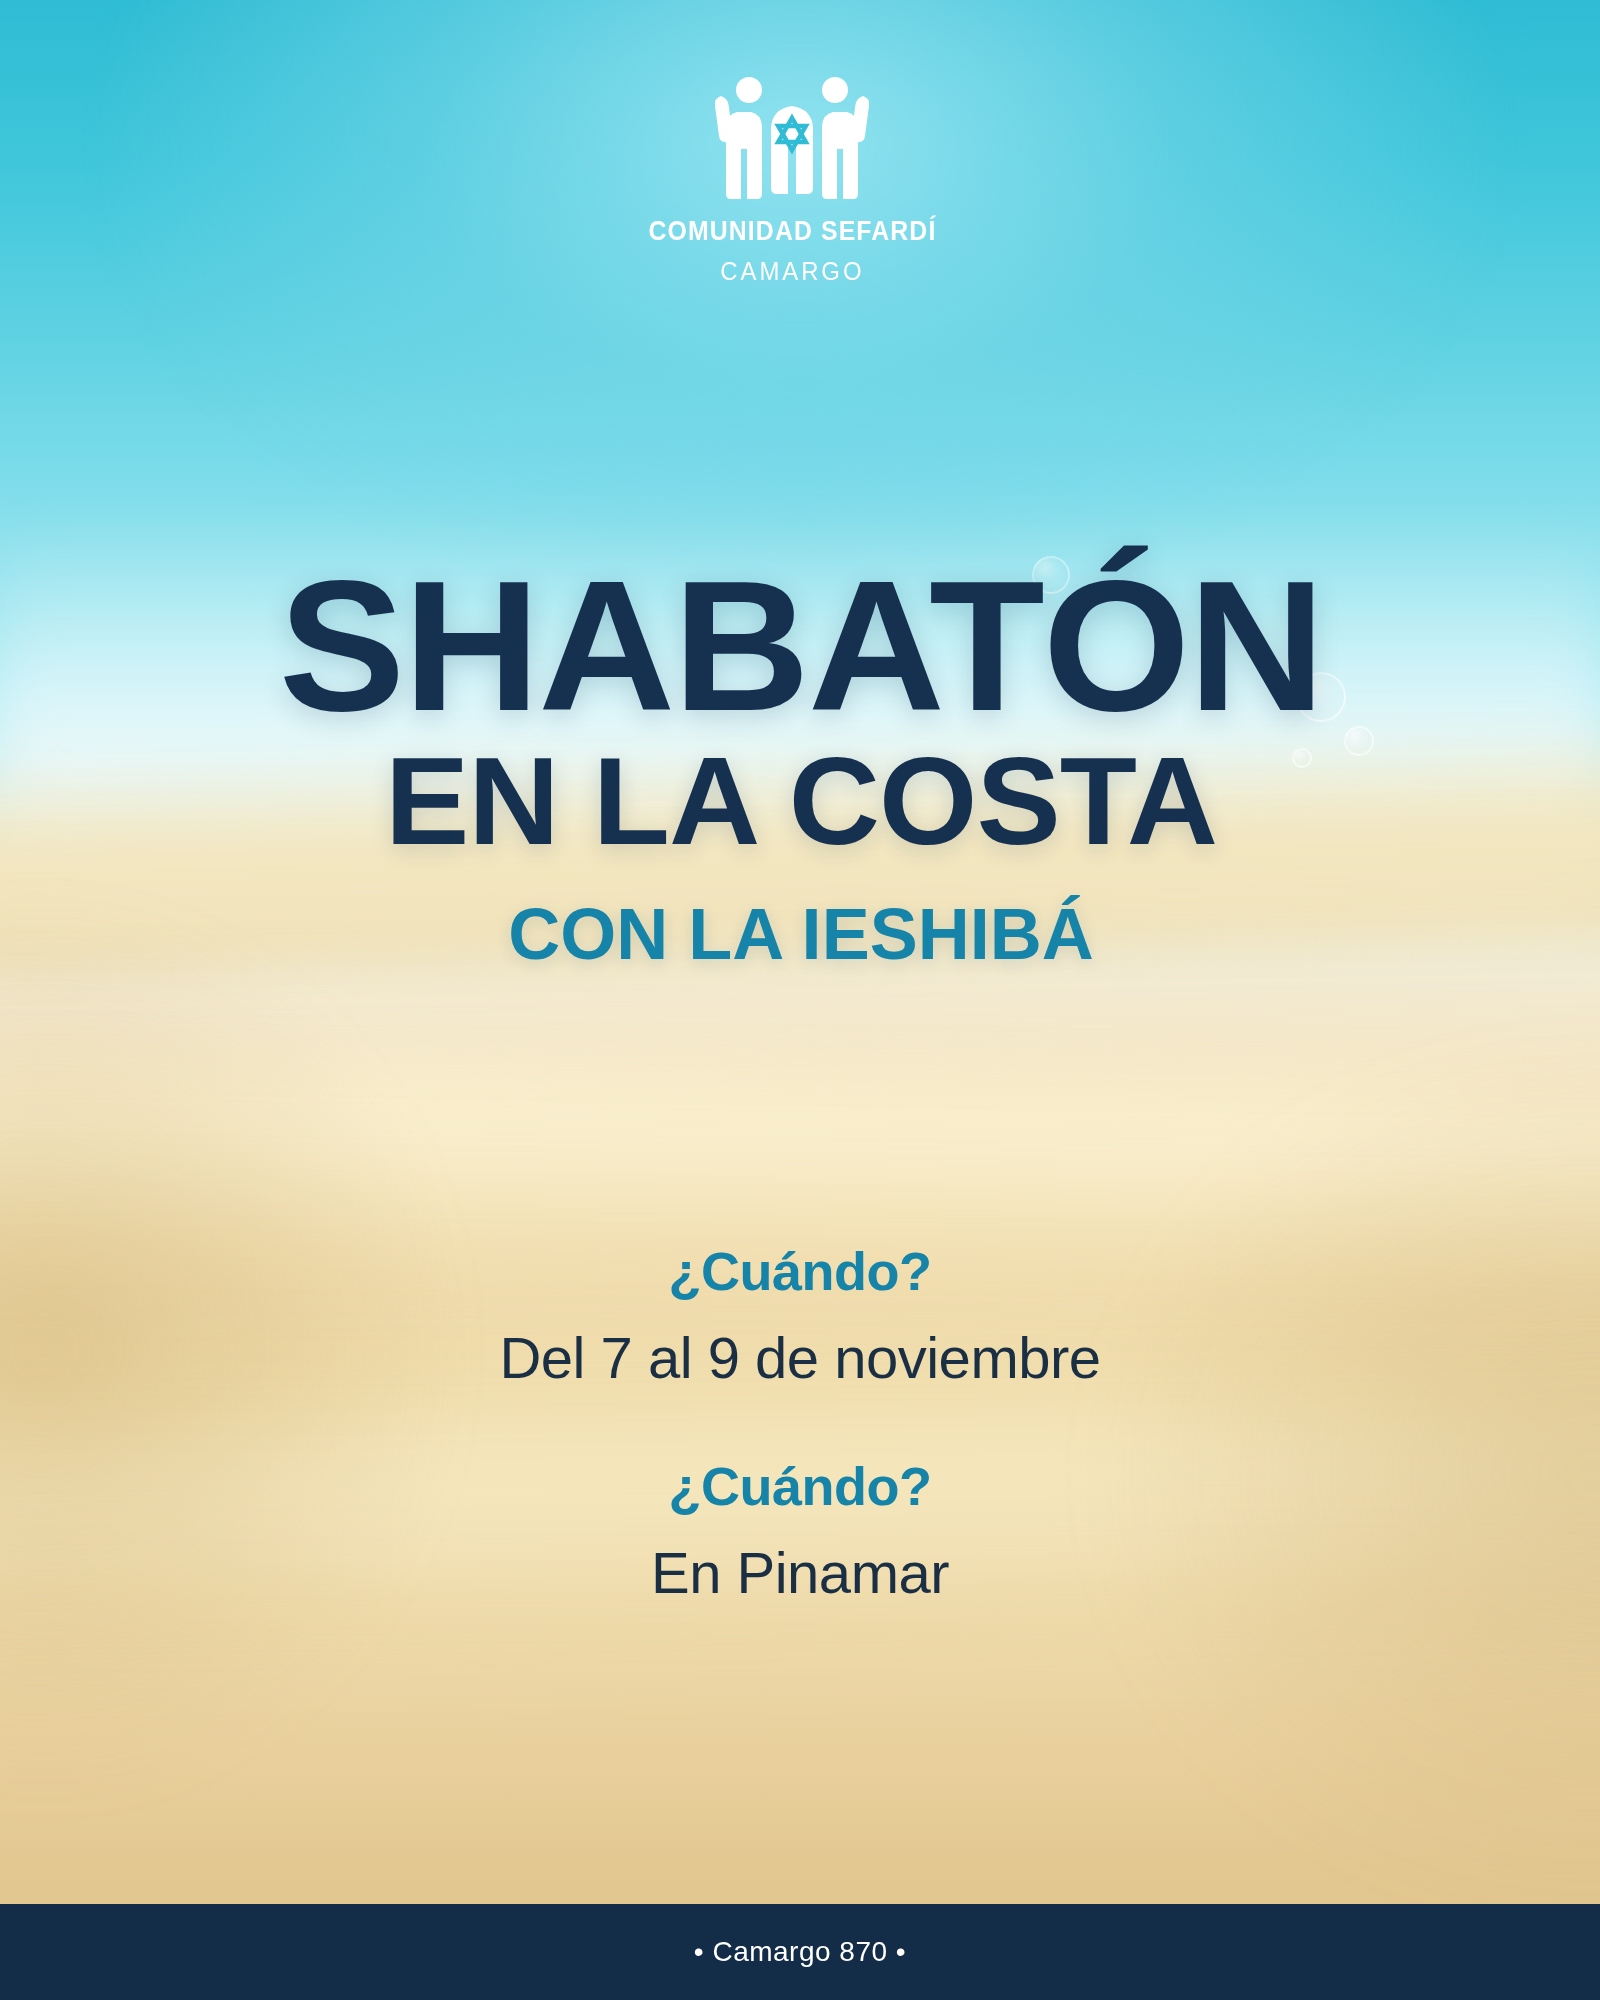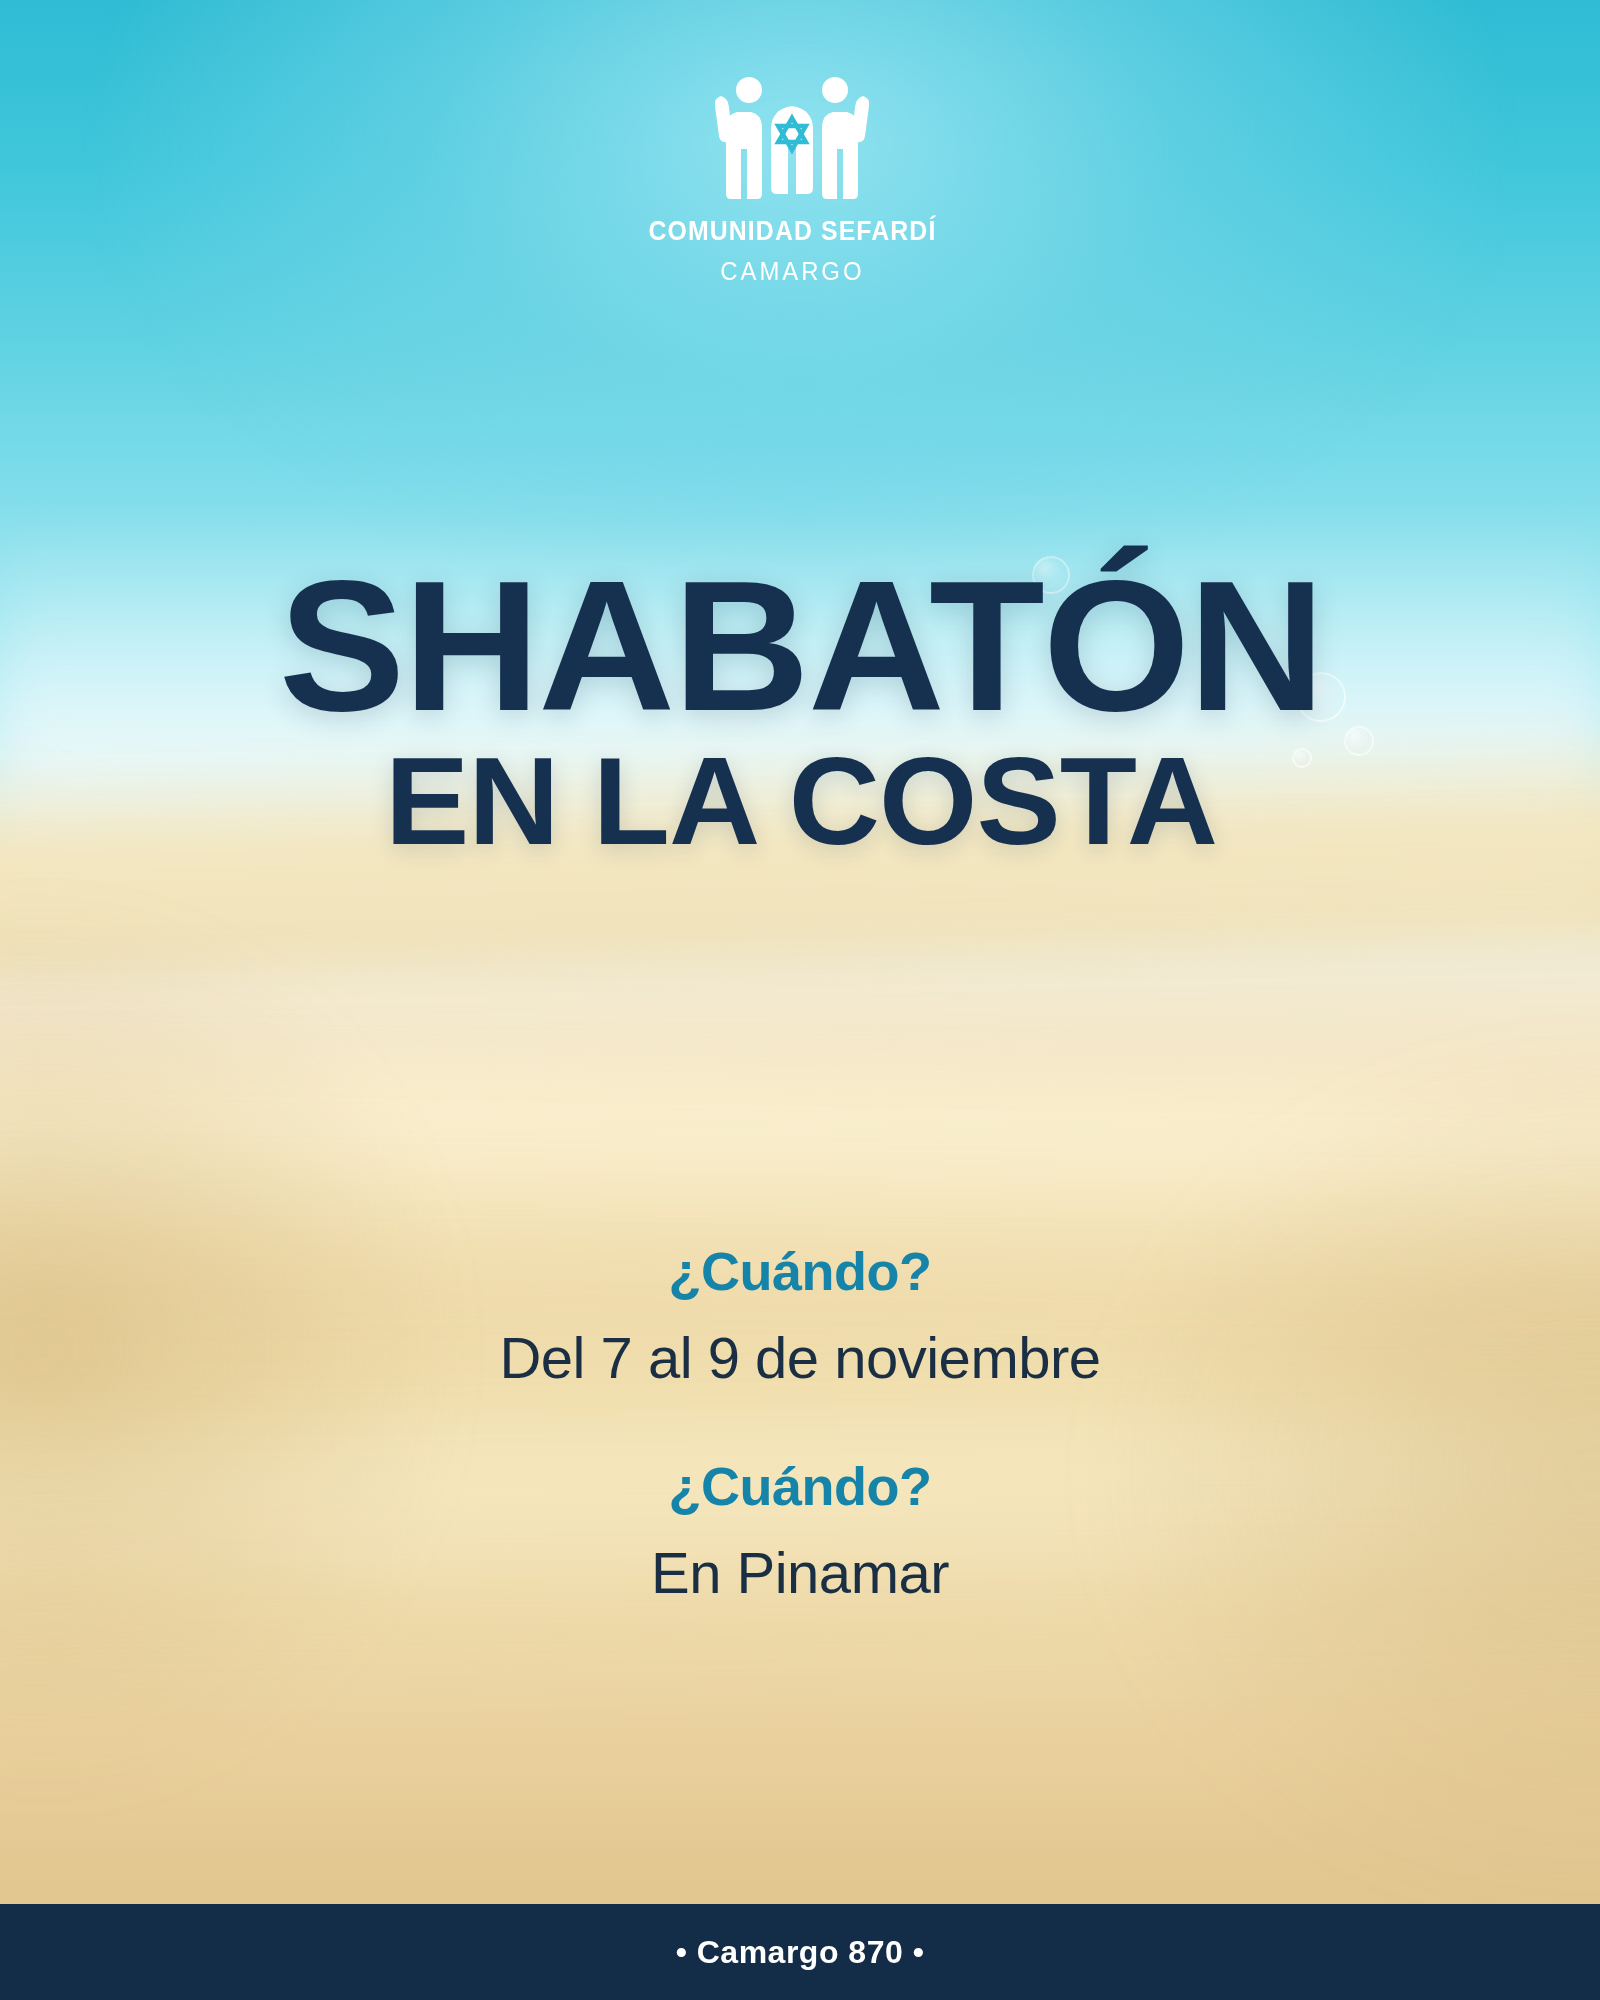--- a/index.html
+++ b/index.html
@@ -245,22 +245,22 @@
     right: 0;
     bottom: 0;
     height: 96px;
     background: #132c47;
     display: flex;
     align-items: center;
     justify-content: center;
   }
   .footer-text {
     color: #ffffff;
-    font-size: 32px;
-    font-weight: 700;
+    font-size: 28px;
+    font-weight: 400;
     letter-spacing: 0.5px;
   }
 </style>
 </head>
 <body>
 
 <div class="poster">
 
   <div class="bg"></div>
   <div class="bg-glow-top"></div>
@@ -295,20 +295,21 @@
         <path d="M0 16 L13.8 -8 L-13.8 -8 Z" fill="none" stroke="#2fbcd4" stroke-width="4.5"></path>
       </g>
     </svg>
     <div class="logo-title">COMUNIDAD SEFARDÍ</div>
     <div class="logo-sub">CAMARGO</div>
   </div>
 
   <div class="headline">
     <div class="h-main">SHABATÓN</div>
     <div class="h-second">EN LA COSTA</div>
+    <div class="h-third">CON LA IESHIBÁ</div>
   </div>
 
   <div class="details">
     <div class="q-label">¿Cuándo?</div>
     <div class="q-value">Del 7 al 9 de noviembre</div>
     <div class="q-gap"></div>
     <div class="q-label">¿Cuándo?</div>
     <div class="q-value">En Pinamar</div>
   </div>
 

